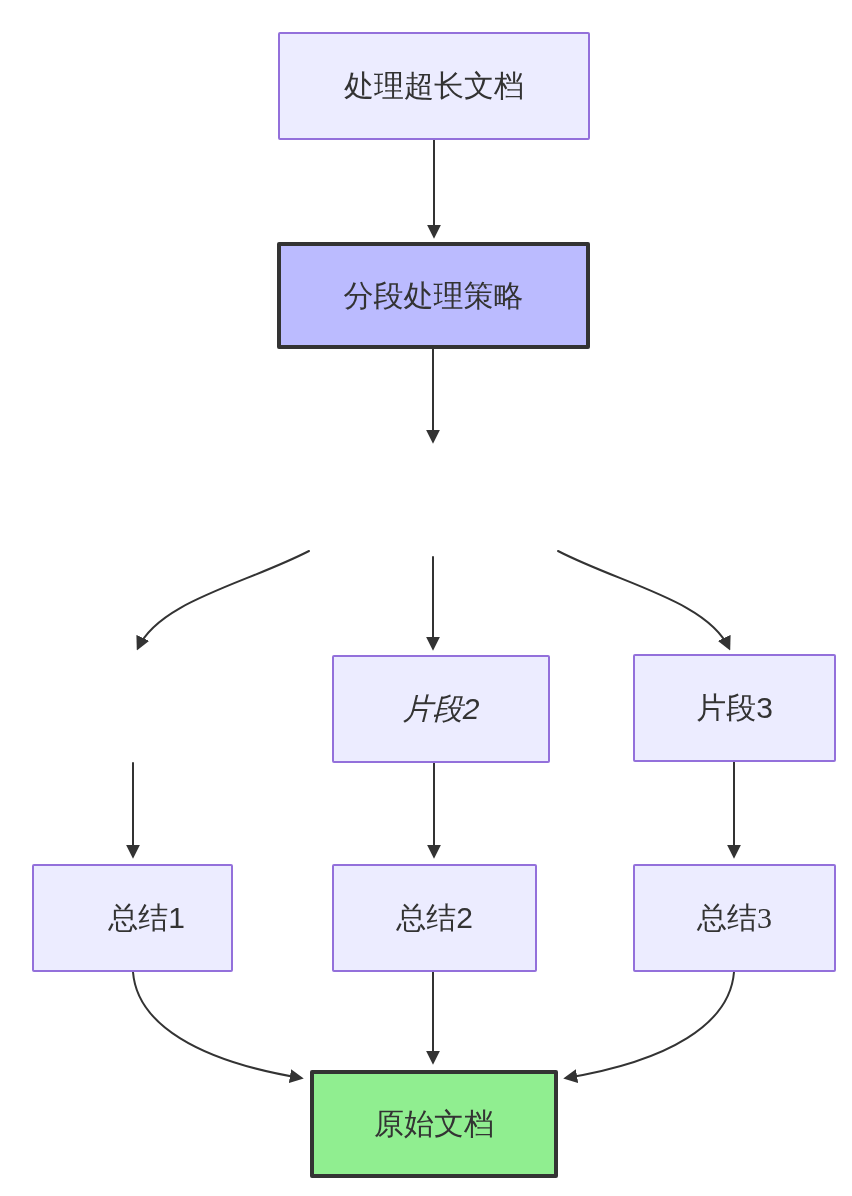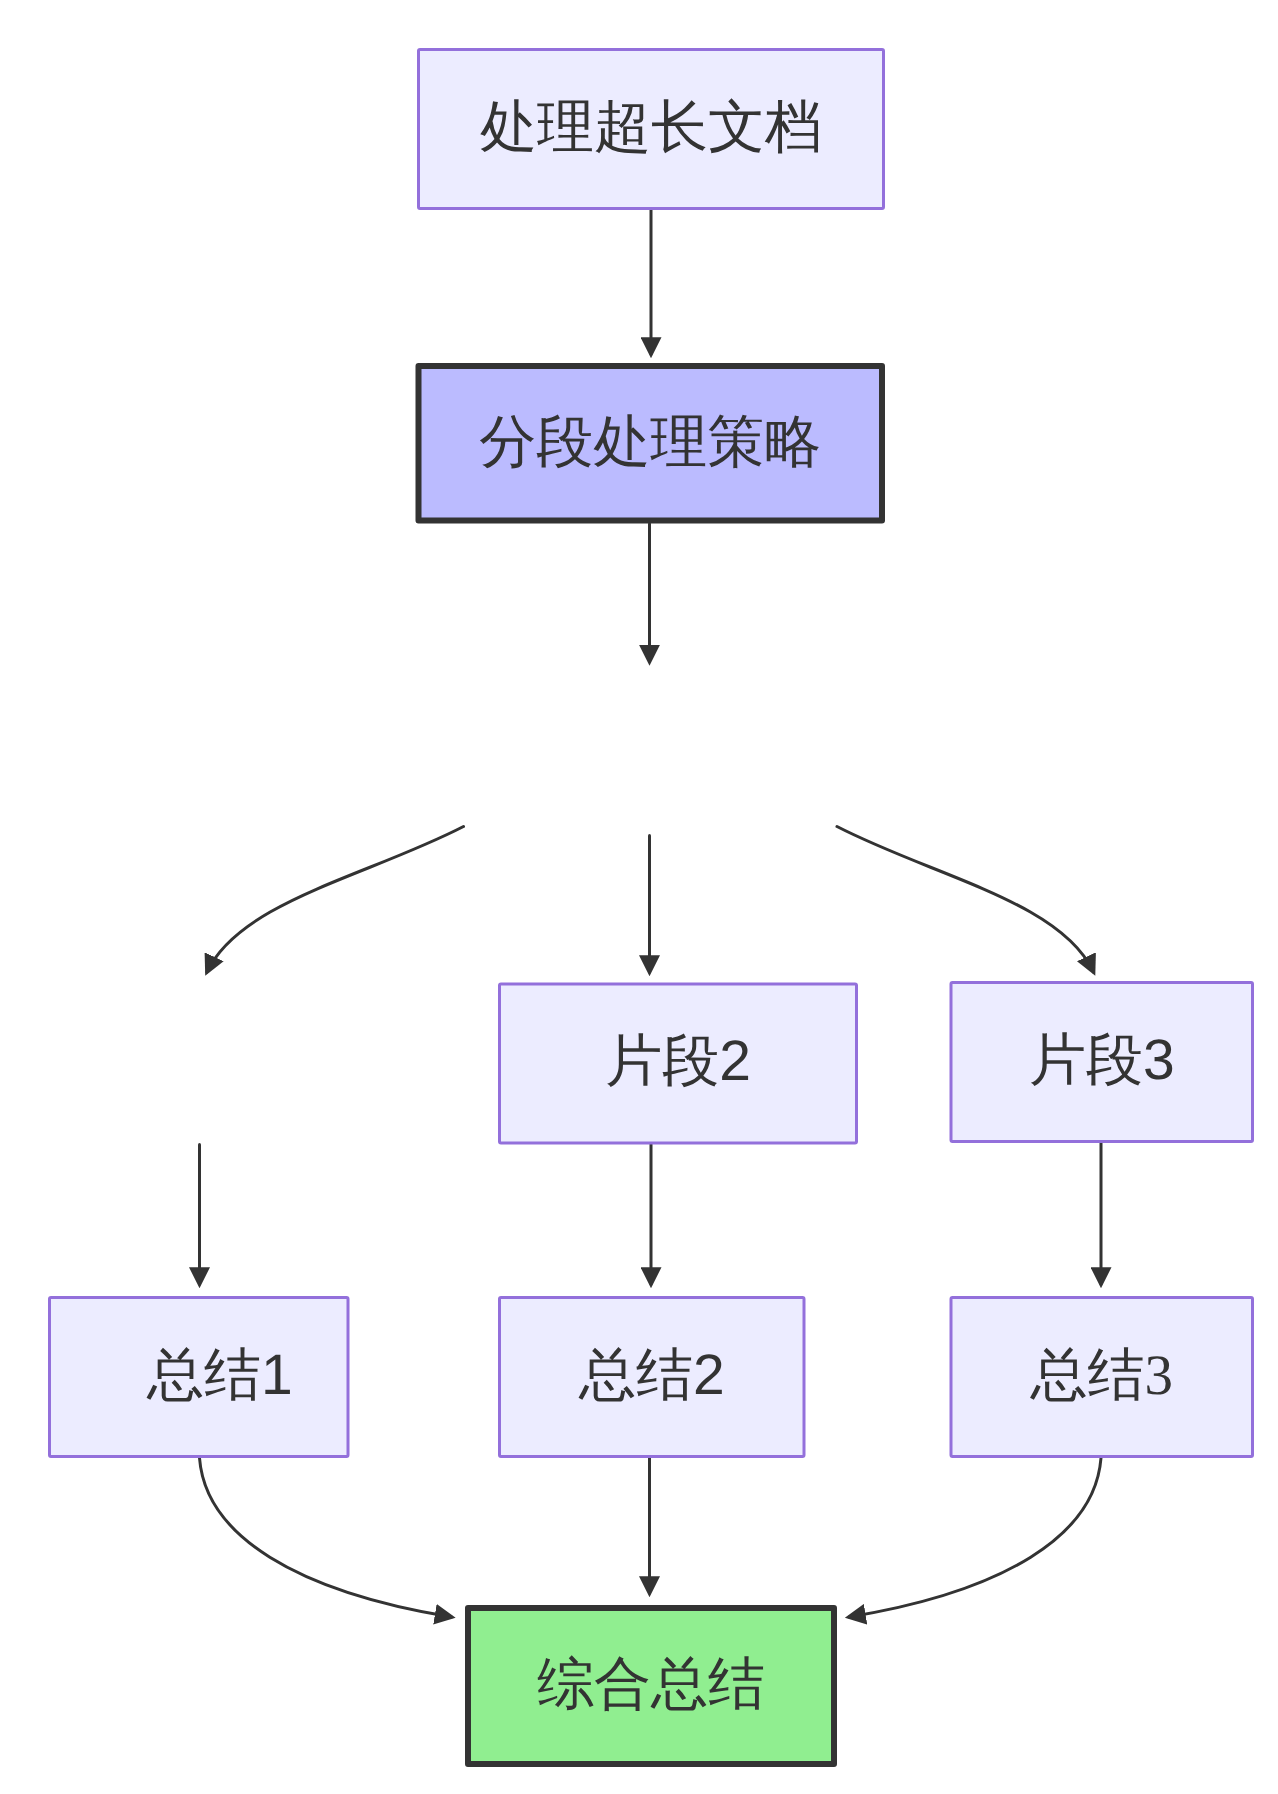--- a/index.html
+++ b/index.html
@@ -29,21 +29,21 @@
   .node {
     position: absolute;
     box-sizing: border-box;
     display: flex;
     align-items: center;
     justify-content: center;
     background: #ECECFF;
     border: 2px solid #9370DB;
     border-radius: 2px;
     color: #333333;
-    font-size: 38px;
+    font-size: 30px;
     line-height: 1.2;
     text-align: center;
     white-space: nowrap;
   }
   .node--emphasis {
     background: #BBBBFF;
     border: 4px solid #333333;
     text-align: center;
   }
   .node--success {
@@ -74,25 +74,25 @@
     <path class="edge" d="M433 972 L433 1062" marker-end="url(#arrowhead)"></path>
     <path class="edge" d="M734 972 C730 1024, 669 1061, 566 1078" marker-end="url(#arrowhead)"></path>
   </svg>
 
   <div class="node" style="left:278px; top:32px; width:312px; height:108px;">处理超长文档</div>
 
   <div class="node node--emphasis" style="left:277px; top:242px; width:313px; height:107px;">分段处理策略</div>
 
 
 
-  <div class="node" style="left:332px; top:655px; width:240px; height:108px;">片段2</div>
+  <div class="node" style="left:332px; top:655px; width:218px; height:108px;font-style:italic;">片段2</div>
 
   <div class="node" style="left:633px; top:654px; width:203px; height:108px;">片段3</div>
 
   <div class="node" style="left:32px; top:864px; width:201px; height:108px;padding-left:28px;">总结1</div>
 
   <div class="node" style="left:332px; top:864px; width:205px; height:108px;">总结2</div>
 
   <div class="node" style="left:633px; top:864px; width:203px; height:108px;font-family:Liberation Serif, serif;">总结3</div>
 
-  <div class="node node--success" style="left:310px; top:1070px; width:248px; height:108px;">综合总结</div>
+  <div class="node node--success" style="left:310px; top:1070px; width:248px; height:108px;">原始文档</div>
 
 </div>
 
 </body></html>

